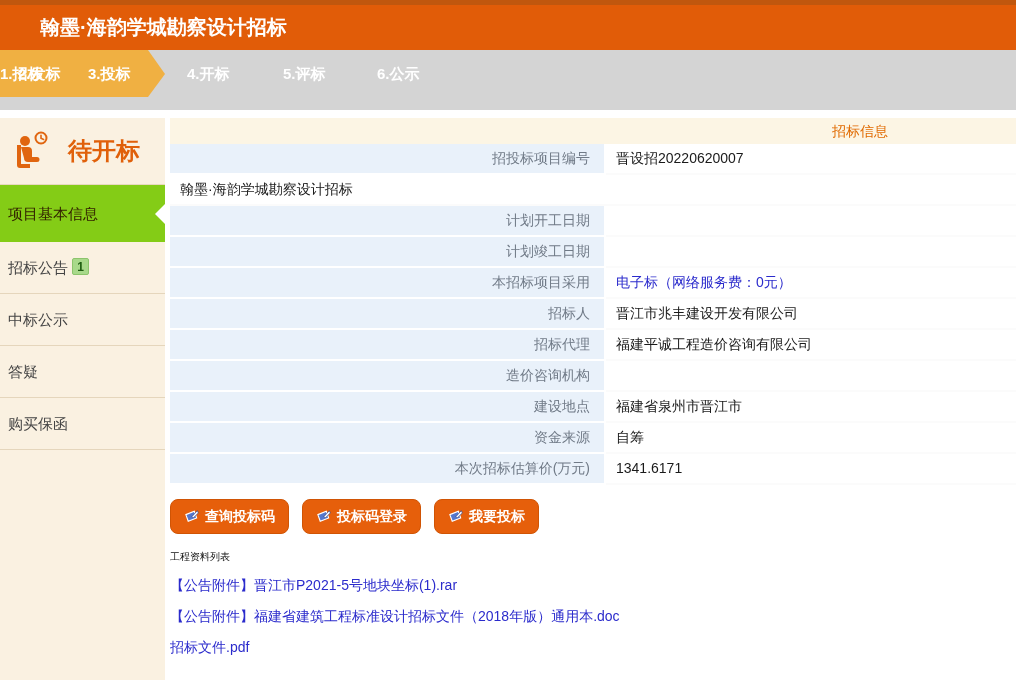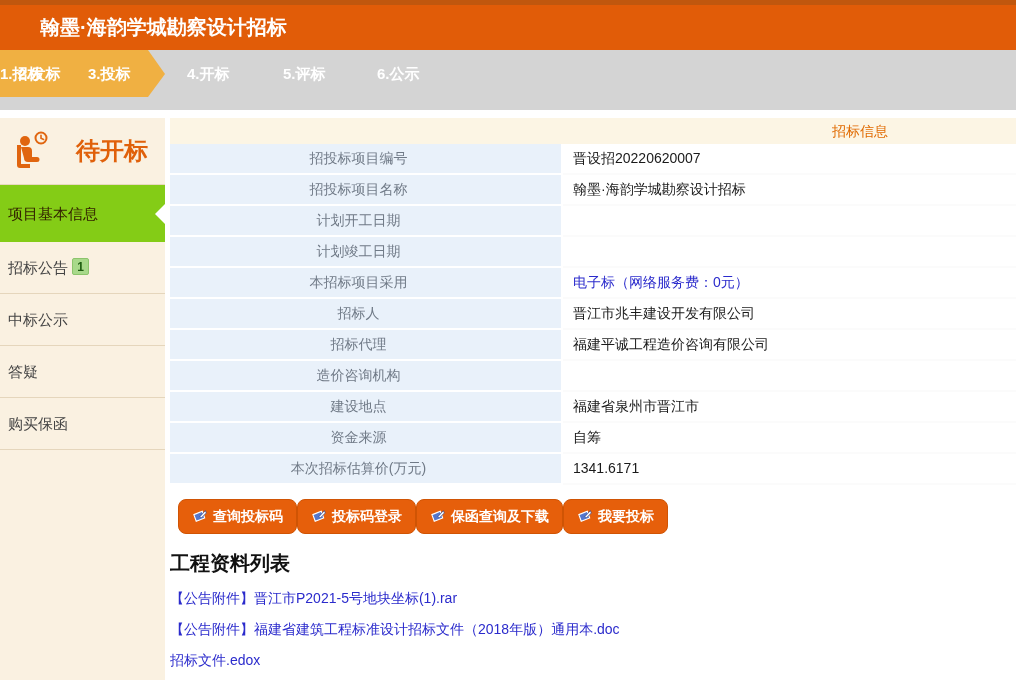--- a/index.html
+++ b/index.html
@@ -21,54 +21,54 @@
   .step:nth-of-type(2){left:18px;} .step:nth-of-type(3){left:88px;}
   .step:nth-of-type(4){left:187px;} .step:nth-of-type(5){left:283px;}
   .step:nth-of-type(6){left:377px;} .step:nth-of-type(7){left:473px;}
 
   
   .page { display:flex; margin-top:8px; height:575px; }
   .sidebar { width:165px; min-width:165px; margin-right:5px; background:#faf1e1; }
   .main { flex:1; min-width:0; }
 
   
-  .status-block { height:67px; display:flex; align-items:center; gap:24px;
+  .status-block { height:67px; display:flex; align-items:center; gap:16px;
     padding-left:12px; border-bottom:1px solid #e8d9c0; }
   .status-text { color:#e0600a; font-size:24px; font-weight:bold; }
   .nav-item { position:relative; height:52px; line-height:52px; padding-left:8px;
     font-size:15px; color:#444; border-bottom:1px solid #e5d6bc; cursor:pointer; }
   .nav-item.active { height:57px; line-height:57px; background:#84cc16;
     color:#332200; border-bottom:none; }
   .nav-item.active .notch { position:absolute; right:0; top:50%; margin-top:-10px;
     width:0; height:0; border-top:10px solid transparent; border-bottom:10px solid transparent;
     border-right:10px solid #ffffff; }
   .badge { display:inline-block; min-width:17px; height:17px; line-height:17px;
     text-align:center; background:#a8d98a; border:1px solid #8cc46c; color:#1f5c10;
     font-size:12px; font-weight:bold; border-radius:2px; margin-left:4px; vertical-align:2px; }
 
   
   .section-header { width:1380px; height:26px; line-height:26px; background:#fcf5e4;
     text-align:center; color:#e06a00; font-size:14px; }
   .t-row { display:flex; width:1380px; height:31px; }
-  .t-label { width:391px; background:#e9f1fa; color:#707a87; font-size:14px;
-    text-align:center; padding-right:14px; line-height:29px;
+  .t-label { width:434px; background:#e9f1fa; color:#707a87; font-size:14px;
+    text-align:right; padding-right:14px; line-height:29px;
     border-bottom:2px solid #ffffff; margin-right:2px; }
   .t-value { flex:1; background:#fff; color:#1a1a1a; font-size:14px;
     padding-left:10px; line-height:29px; border-bottom:2px solid #fbfbfb; }
   .t-value.link { color:#2b2bcc; cursor:pointer; }
 
   
-  .btn-row { display:flex; gap:0; margin-top:14px;margin-left:8px; }
+  .btn-row { display:flex; gap:13px; margin-top:14px; }
   .btn { height:35px; display:inline-flex; align-items:center; gap:6px;
     background:#e65f0b; border:1px solid #d05404; border-radius:8px;
     color:#fff; font-size:14px; font-weight:bold; padding:0 13px; cursor:pointer;
     font-family:"Liberation Sans","DejaVu Sans",sans-serif; }
 
   
-  .files-title { margin-top:16px; font-size:20px; font-weight:bold; color:#111; }
+  .files-title { margin-top:16px; font-size:10px; font-weight:normal; color:#111; }
   .file-link { display:block; margin-top:13px; font-size:14px; color:#2b2bcc;
     text-decoration:none; cursor:pointer; }
 </style>
 </head>
 <body>
 
 <div class="top-strip"></div>
 
 <div class="app-header">
   <span>翰墨·海韵学城勘察设计招标</span>
@@ -119,21 +119,20 @@
   <div class="main">
     <div class="section-header">
       <span>招标信息</span>
     </div>
 
     <div class="t-row">
       <div class="t-label">招投标项目编号</div>
       <div class="t-value">晋设招20220620007</div>
     </div>
     <div class="t-row">
-      <div class="t-label">招投标项目名称</div>
       <div class="t-value">翰墨·海韵学城勘察设计招标</div>
     </div>
     <div class="t-row">
       <div class="t-label">计划开工日期</div>
       <div class="t-value"></div>
     </div>
     <div class="t-row">
       <div class="t-label">计划竣工日期</div>
       <div class="t-value"></div>
     </div>
@@ -179,30 +178,22 @@
           <path d="M2 6 L11 2.5 L13.5 9.5 L4.5 13 Z" fill="#5577cc" stroke="#ffffff" stroke-width="1.2"></path>
           <path d="M8.5 8 L14.2 1.8 L15.3 4.2 L10 9.5 Z" fill="#ffffff" stroke="#334488" stroke-width="0.8"></path>
         </svg>
         <span>投标码登录</span>
       </button>
       <button class="btn">
         <svg width="15" height="15" viewBox="0 0 16 16">
           <path d="M2 6 L11 2.5 L13.5 9.5 L4.5 13 Z" fill="#5577cc" stroke="#ffffff" stroke-width="1.2"></path>
           <path d="M8.5 8 L14.2 1.8 L15.3 4.2 L10 9.5 Z" fill="#ffffff" stroke="#334488" stroke-width="0.8"></path>
         </svg>
-        <span>保函查询及下载</span>
-      </button>
-      <button class="btn">
-        <svg width="15" height="15" viewBox="0 0 16 16">
-          <path d="M2 6 L11 2.5 L13.5 9.5 L4.5 13 Z" fill="#5577cc" stroke="#ffffff" stroke-width="1.2"></path>
-          <path d="M8.5 8 L14.2 1.8 L15.3 4.2 L10 9.5 Z" fill="#ffffff" stroke="#334488" stroke-width="0.8"></path>
-        </svg>
         <span>我要投标</span>
       </button>
     </div>
 
     <div class="files-title">工程资料列表</div>
     <a class="file-link">【公告附件】晋江市P2021-5号地块坐标(1).rar</a>
     <a class="file-link">【公告附件】福建省建筑工程标准设计招标文件（2018年版）通用本.doc</a>
-    <a class="file-link">招标文件.edox</a>
     <a class="file-link">招标文件.pdf</a>
   </div>
 </div>
 
 </body></html>

